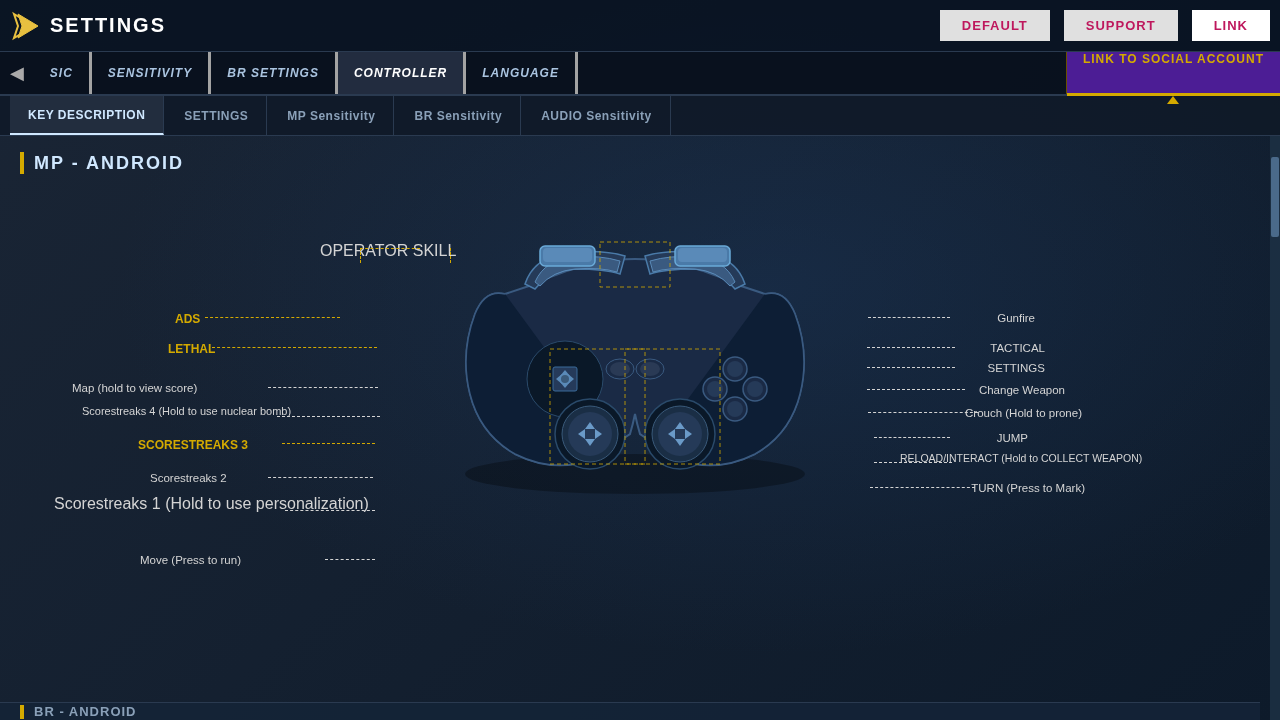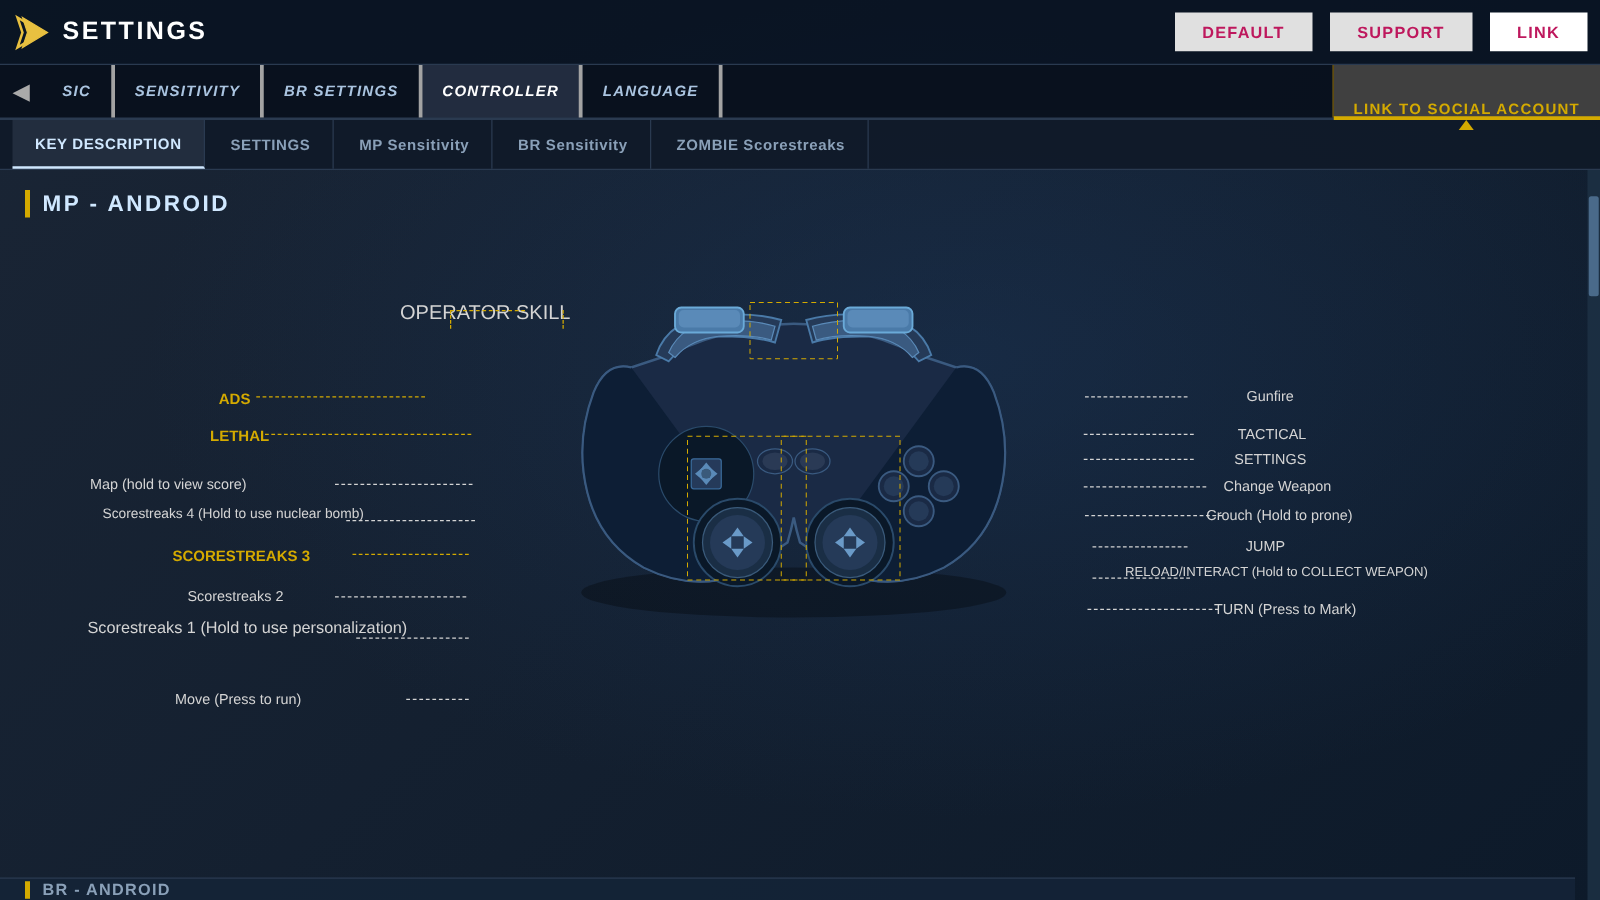--- a/index.html
+++ b/index.html
@@ -105,23 +105,23 @@
       border-right: 3px solid #a3a3a3;
       white-space: nowrap;
       font-style: italic;
     }
     .nav-tab.active {
       background: rgba(180,200,255,0.15);
       color: #fff;
     }
     .nav-tab-social {
       display: flex;
-      align-items: flex-end;
+      align-items: flex-start;
       padding: 0 16px;
-      background: #404040;
+      background: #4c1d95;
       color: #d4aa00;
       font-size: 12px;
       font-weight: 700;
       letter-spacing: 1px;
       cursor: pointer;
       border-left: 1px solid #6a5000;
       position: relative;
       margin-left: auto;
     }
     .nav-tab-social::after {
@@ -298,21 +298,21 @@
       <span>LINK TO SOCIAL ACCOUNT</span>
       <span class="social-arrow"></span>
     </div>
   </div>
 
   <div class="sub-tabs">
     <div class="sub-tab active">KEY DESCRIPTION</div>
     <div class="sub-tab">SETTINGS</div>
     <div class="sub-tab">MP Sensitivity</div>
     <div class="sub-tab">BR Sensitivity</div>
-    <div class="sub-tab">ZOMBIE Scorestreaks</div>
+    <div class="sub-tab">AUDIO Sensitivity</div>
   </div>
 
   <div class="content-area">
     <div class="main-content">
 
       <div class="section-title">
         <div class="section-title-bar"></div>
         <span class="section-title-text">MP - ANDROID</span>
       </div>
 
@@ -410,21 +410,21 @@
 
         <div style="position:absolute; left:62px; top:210px; color:#d4d4d4; font-size:11px; white-space:nowrap; max-width:190px; line-height:1.3;">Scorestreaks 4 (Hold to use nuclear bomb)</div>
         <div style="position:absolute; left:257px; top:222px; width:103px; border-top:1px dashed #d4d4d4;"></div>
 
         <div style="position:absolute; left:118px; top:244px; color:#d4aa00; font-weight:700; font-size:12px; white-space:nowrap;">SCORESTREAKS 3</div>
         <div style="position:absolute; left:262px; top:249px; width:93px; border-top:1px dashed #d4aa00;"></div>
 
         <div style="position:absolute; left:130px; top:278px; color:#d4d4d4; font-size:11.5px; white-space:nowrap;">Scorestreaks 2</div>
         <div style="position:absolute; left:248px; top:283px; width:105px; border-top:1px dashed #d4d4d4;"></div>
 
-        <div style="position:absolute; left:50px; top:300px; color:#d4d4d4; font-size:13px; white-space:nowrap; max-width:200px; line-height:1.3;text-align:right;">Scorestreaks 1 (Hold to use personalization)</div>
+        <div style="position:absolute; left:34px; top:300px; color:#d4d4d4; font-size:16px; white-space:nowrap; max-width:200px; line-height:1.3;text-align:right;">Scorestreaks 1 (Hold to use personalization)</div>
         <div style="position:absolute; left:265px; top:316px; width:90px; border-top:1px dashed #d4d4d4;"></div>
 
         <div style="position:absolute; left:120px; top:360px; color:#d4d4d4; font-size:11.5px; white-space:nowrap;">Move (Press to run)</div>
         <div style="position:absolute; left:305px; top:365px; width:50px; border-top:1px dashed #d4d4d4;"></div>
 
         <div style="position:absolute; right:215px; top:118px; color:#d4d4d4; font-size:11.5px; white-space:nowrap;">Gunfire</div>
         <div style="position:absolute; right:300px; top:123px; width:82px; border-top:1px dashed #d4d4d4;"></div>
 
         <div style="position:absolute; right:205px; top:148px; color:#d4d4d4; font-size:11.5px; white-space:nowrap;">TACTICAL</div>
         <div style="position:absolute; right:295px; top:153px; width:88px; border-top:1px dashed #d4d4d4;"></div>

